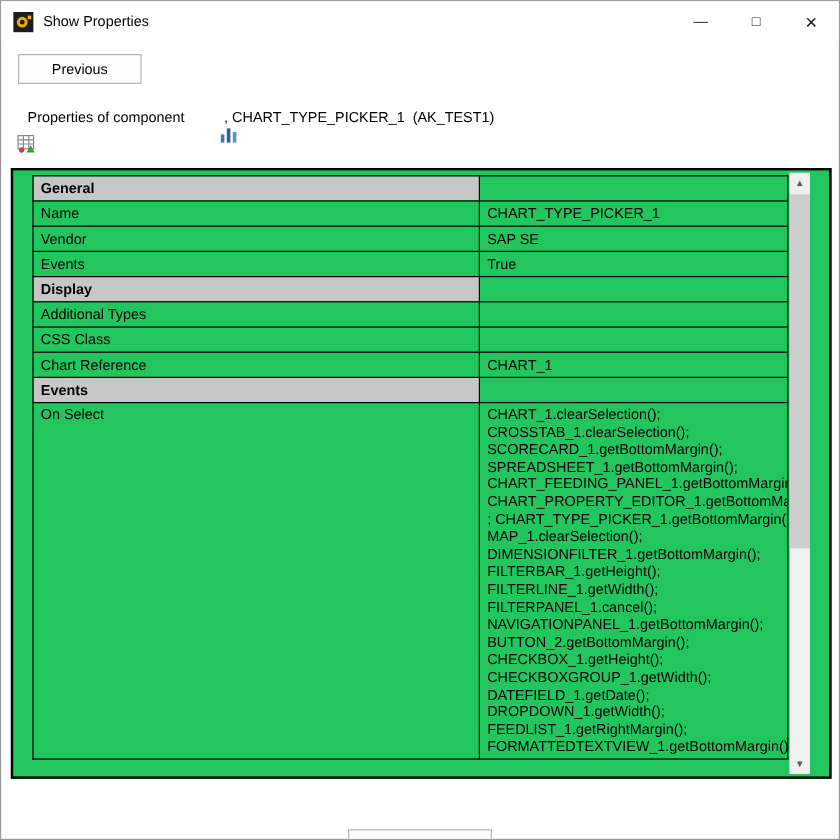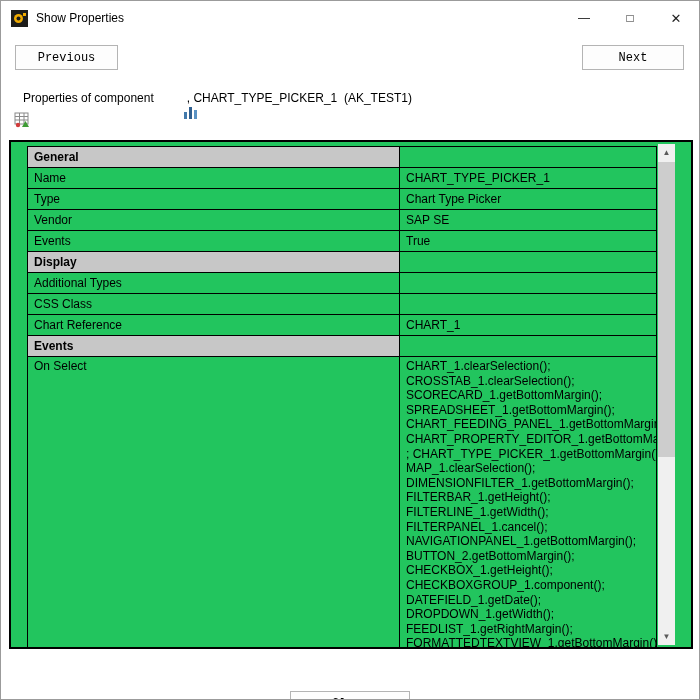--- a/index.html
+++ b/index.html
@@ -13,21 +13,21 @@
   
   .titlebar { display:flex; align-items:center; height:34px; padding-left:10px; background:#fff; }
   .app-icon { width:17px; height:17px; display:inline-block; flex:0 0 auto; }
   .title-text { margin-left:8px; font-size:12px; }
   .win-controls { margin-left:auto; display:flex; height:34px; }
   .win-btn { width:46px; height:34px; display:flex; align-items:center; justify-content:center;
              font-size:12px; color:#222; cursor:default; }
   .win-btn.close { font-size:13px; }
   
   .btn { position:absolute; background:#fdfdfd; border:1px solid #b4b4b4; font-size:12px;
-         font-family:Liberation Mono, monospace; color:#000; display:flex;
+         font-family:Liberation Sans, sans-serif; color:#000; display:flex;
          align-items:center; justify-content:center; }
   .btn-previous { left:14px; top:44px; width:103px; height:25px; }
   .btn-next { right:15px; top:44px; width:102px; height:25px; }
   .btn-close { left:50%; transform:translateX(-50%); top:659px; width:120px; height:25px;margin-top:31px; }
   
   .component-line { position:absolute; left:22px; top:90px; font-size:12px;
                     display:flex; align-items:center; gap:8px; white-space:pre; }
   .chart-icon { width:15px; height:13px; display:inline-block; margin:0 1px; }
   .export-icon { position:absolute; left:13px; top:111px; width:17px; height:16px; }
   
@@ -72,21 +72,20 @@
       <div class="win-btn">
         <span>□</span>
       </div>
       <div class="win-btn close">
         <span>✕</span>
       </div>
     </div>
   </div>
 
   <button class="btn btn-previous">Previous</button>
-  <button class="btn btn-next">Next</button>
 
   <div class="component-line">
     <span>Properties of component</span>
     <span class="chart-icon">
       <svg width="15" height="13" viewBox="0 0 15 13">
         <rect x="1" y="6" width="3" height="7" fill="#4279ab"></rect>
         <rect x="6" y="1" width="3" height="12" fill="#2f5f8f"></rect>
         <rect x="11" y="4" width="3" height="9" fill="#5b93c4"></rect>
       </svg>
     </span>
@@ -112,24 +111,20 @@
           <col style="width:257px">
         </colgroup>
       <tbody>
           <tr>
             <td class="section">General</td>
             <td></td>
           </tr>
           <tr>
             <td>Name</td>
             <td>CHART_TYPE_PICKER_1</td>
-          </tr>
-          <tr>
-            <td>Type</td>
-            <td>Chart Type Picker</td>
           </tr>
           <tr>
             <td>Vendor</td>
             <td>SAP SE</td>
           </tr>
           <tr>
             <td>Events</td>
             <td>True</td>
           </tr>
           <tr>
@@ -163,21 +158,21 @@
               <div class="code-line">CHART_PROPERTY_EDITOR_1.getBottomMargin()</div>
               <div class="code-line">; CHART_TYPE_PICKER_1.getBottomMargin();</div>
               <div class="code-line">MAP_1.clearSelection();</div>
               <div class="code-line">DIMENSIONFILTER_1.getBottomMargin();</div>
               <div class="code-line">FILTERBAR_1.getHeight();</div>
               <div class="code-line">FILTERLINE_1.getWidth();</div>
               <div class="code-line">FILTERPANEL_1.cancel();</div>
               <div class="code-line">NAVIGATIONPANEL_1.getBottomMargin();</div>
               <div class="code-line">BUTTON_2.getBottomMargin();</div>
               <div class="code-line">CHECKBOX_1.getHeight();</div>
-              <div class="code-line">CHECKBOXGROUP_1.component();</div>
+              <div class="code-line">CHECKBOXGROUP_1.getWidth();</div>
               <div class="code-line">DATEFIELD_1.getDate();</div>
               <div class="code-line">DROPDOWN_1.getWidth();</div>
               <div class="code-line">FEEDLIST_1.getRightMargin();</div>
               <div class="code-line">FORMATTEDTEXTVIEW_1.getBottomMargin();</div>
             </td>
           </tr>
         </tbody>
     </table>
 
     <div class="scrollbar">

